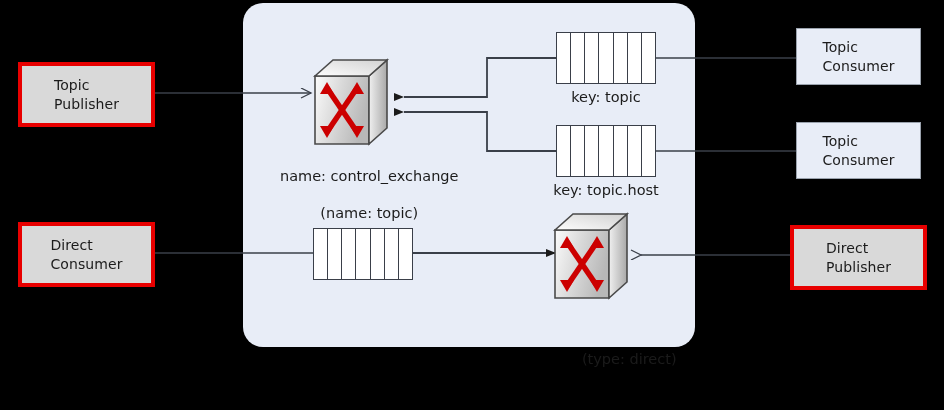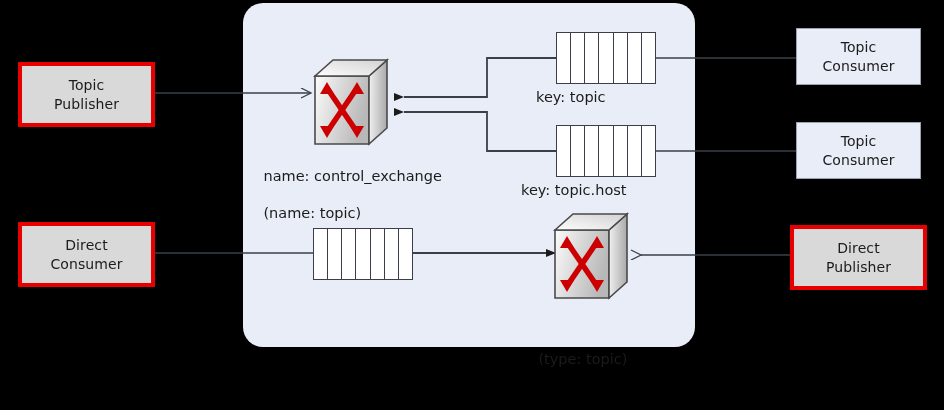--- a/index.html
+++ b/index.html
@@ -27,21 +27,20 @@
     border-radius: 20px;
   }
 
   
   .endpoint {
     position: absolute;
     box-sizing: border-box;
     display: flex;
     align-items: center;
     justify-content: center;
-    text-align: center;
     line-height: 1.32;
     font-size: 14px;
     color: #1b1b1b;
     letter-spacing: .1px;
   }
   .endpoint .lbl { display: block; }
   .endpoint.pub {
     background: #d9d9d9;
     border: 4px solid #e80000;
   }
@@ -70,21 +69,21 @@
   }
   .queue .cell:last-child { border-right: none; }
 
   #queue-topic      { left: 556px; top: 32px;  width: 100px; height: 52px; }
   #queue-topic-host { left: 556px; top: 125px; width: 100px; height: 52px; }
   #queue-msg-id     { left: 313px; top: 228px; width: 100px; height: 52px; }
 
   
   .caption {
     position: absolute;
-    text-align: left;
+    text-align: center;
     font-size: 14.5px;
     color: #1b1b1b;
     line-height: 1.28;
     white-space: pre;
   }
   #label-control-exchange { left: 245px; top: 148px; width: 230px; }
   #label-msg-id-exchange  { left: 520px; top: 294px; width: 200px; }
   #label-queue-topic      { left: 536px; top: 88px;  width: 140px; }
   #label-queue-topic-host { left: 521px; top: 181px; width: 170px; }
   #label-queue-msg-id     { left: 293px; top: 283px; width: 140px; }
@@ -269,16 +268,16 @@
     </g>
     <g fill="#cc0000">
       <polygon points="15,26 22,38 8,38"></polygon>
       <polygon points="45,26 52,38 38,38"></polygon>
       <polygon points="15,82 8,70 22,70"></polygon>
       <polygon points="45,82 38,70 52,70"></polygon>
     </g>
   </svg>
   <div id="label-msg-id-exchange" class="caption">
     <br>
-    <span>(type: topic)</span>
+    <span>(type: direct)</span>
   </div>
 
 </div>
 
 </body></html>

